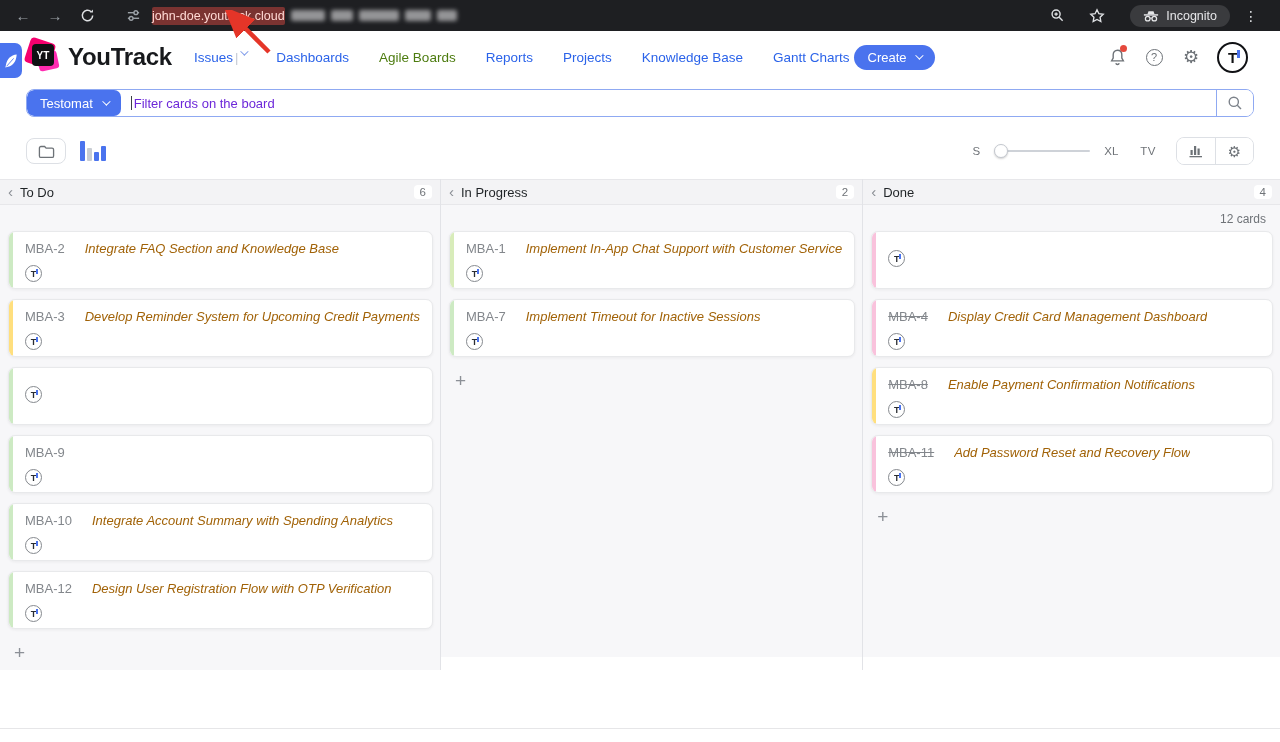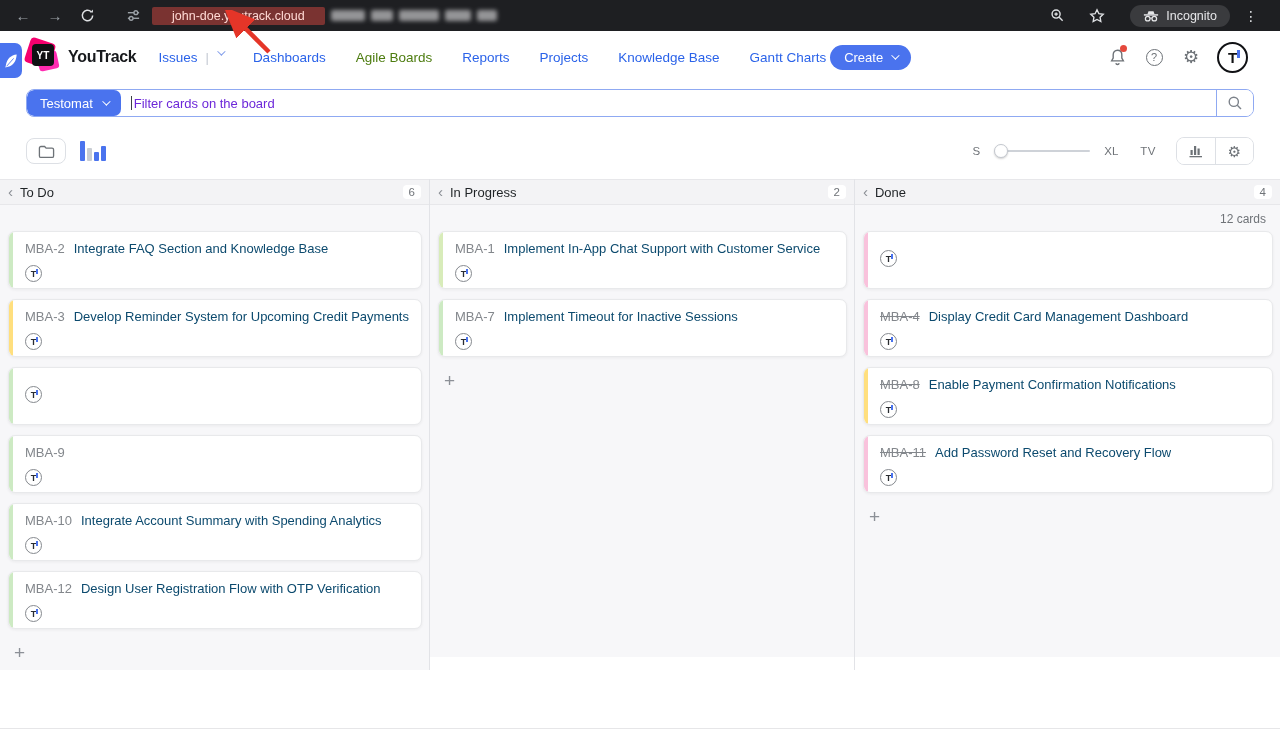--- a/index.html
+++ b/index.html
@@ -6,42 +6,42 @@
   html,body { width:1280px; height:742px; overflow:hidden; background:#fff;
     font-family:"Liberation Sans","DejaVu Sans",sans-serif; }
 
   
   .browser-bar { position:relative; height:31px; background:#1e1f22; display:flex; align-items:center;
     color:#cfd1d4; padding:0 10px; }
   .b-icon { width:26px; height:22px; display:flex; align-items:center; justify-content:center;
     font-size:15px; color:#9aa0a6; margin-right:6px; }
   .b-icon.bright { color:#dfe1e4; }
   .site-info { margin-left:14px; margin-right:6px; }
-  .url-highlight { background:#7a3331; color:#ffd9d4; font-size:12.5px; padding:2px 20px; border-radius:2px; }
+  .url-highlight { background:#7a3331; color:#ffd9d4; font-size:12.5px; padding:2px 0; border-radius:2px; }
   .url-redacted { display:flex; align-items:center; gap:6px; margin-left:6px; filter:blur(2px); }
   .url-redacted i { display:block; height:11px; background:#a9a9ab; border-radius:2px; opacity:.85; }
   .browser-right { margin-left:auto; display:flex; align-items:center; gap:8px; }
   .incognito-pill { display:flex; align-items:center; gap:7px; background:#3a3b3e; color:#e6e7e9;
     font-size:12.5px; border-radius:14px; padding:4px 13px; margin-left:6px; }
   .annotation-arrow { position:absolute; left:225px; top:10px; width:64px; height:52px; z-index:50; pointer-events:none; }
 
   
   .app-header { position:relative; height:52px; display:flex; align-items:center; padding:0 32px 0 30px; background:#fff; }
   .edge-tab { position:absolute; left:-6px; top:12px; width:28px; height:35px; background:#4a73ee;
     border-radius:7px; display:flex; align-items:center; justify-content:flex-end; padding-right:4px; }
   .yt-logo { position:relative; width:30px; height:30px; margin-right:8px; flex:none; }
   .yt-logo .splash { position:absolute; left:-3px; top:-2px; width:26px; height:26px; background:#f5006e;
     transform:rotate(18deg); border-radius:4px; }
   .yt-logo .splash2 { position:absolute; left:8px; top:10px; width:20px; height:18px; background:#ff2bb1;
     transform:rotate(-12deg); border-radius:3px; }
   .yt-logo .badge { position:absolute; left:2px; top:2px; width:22px; height:22px; background:#101114; color:#fff;
     border-radius:4px; font-size:10px; font-weight:bold; display:flex; align-items:center; justify-content:center; }
-  .yt-wordmark { font-size:16px; font-weight:bold; color:#17191c; letter-spacing:-.3px; margin-right:22px; }
+  .yt-wordmark { font-size:24px; font-weight:bold; color:#17191c; letter-spacing:-.3px; margin-right:22px; }
   .main-nav { display:flex; align-items:center; gap:30px; font-size:13.5px; }
-  .nav-item { color:#2b63e9; cursor:pointer; display:flex; align-items:flex-start; gap:6px; }
+  .nav-item { color:#2b63e9; cursor:pointer; display:flex; align-items:flex-start; }
   .nav-item.active { color:#4d7c0f; }
   .nav-sep { color:#c3c8d2; font-size:13px; margin:0 2px; }
   .chev { width:6px; height:6px; border-right:1.6px solid currentColor; border-bottom:1.6px solid currentColor;
     transform:rotate(45deg) translateY(-2px); display:inline-block; }
   .create-btn { background:#4a73ee; color:#fff; border:none; font-size:13px; border-radius:13px;
     padding:5px 14px; display:flex; align-items:center; gap:8px; cursor:pointer; margin-left:4px;
     font-family:inherit; }
   .header-right { margin-left:auto; display:flex; align-items:center; gap:15px; }
   .h-icon { position:relative; width:22px; height:22px; display:flex; align-items:center; justify-content:center;
     color:#6d7277; }
@@ -93,24 +93,24 @@
   .col-collapse { color:#8a8e94; font-size:15px; line-height:1; cursor:pointer; margin-top:-2px; }
   .col-title { font-size:13px; color:#1f2326; }
   .col-count { margin-left:auto; background:#fff; color:#6f7378; font-size:11.5px; border-radius:4px;
     padding:1px 6px; }
   .col-body { background:#f7f7f9; min-height:452px; padding:26px 7px 6px 8px; }
   .board-meta { position:absolute; top:33px; right:14px; font-size:12px; color:#6f7378; }
   .card { position:relative; background:#fff; border:1px solid #e8e9eb; border-radius:7px; height:58px;
     margin-bottom:10px; box-shadow:0 1px 3px rgba(30,33,40,.06); padding:9px 12px 8px 16px; overflow:hidden;
     cursor:pointer; }
   .card-stripe { position:absolute; left:0; top:0; bottom:0; width:4px; }
-  .card-top { display:flex; align-items:baseline; gap:9px; white-space:nowrap;text-align:right; }
+  .card-top { display:flex; align-items:baseline; gap:20px; white-space:nowrap;text-align:right; }
   .card-id { font-size:13px; color:#83878c; flex:none; }
   .card-id.done { text-decoration:line-through; }
-  .card-title { font-size:13px; color:#0c4a6e; overflow:hidden; text-overflow:ellipsis; }
+  .card-title { font-size:13px; color:#a16207; overflow:hidden; text-overflow:ellipsis;font-style:italic; }
   .avatar-mini { position:relative; width:17px; height:17px; border:1.5px solid #85898e; border-radius:50%;
     display:flex; align-items:center; justify-content:center; font-size:9px; font-weight:bold; color:#2a2d31;
     margin-top:9px; }
   .avatar-mini .tick { width:2px; height:5px; right:3px; top:3px; }
   .add-card-btn { border:none; background:none; color:#8c9097; font-size:19px; line-height:1; cursor:pointer;
     padding:2px 6px; margin-top:2px; font-family:inherit; }
 
   .bottom-line { position:absolute; left:0; top:728px; width:1280px; border-top:1px solid #e6e6e8; }
   .page { position:relative; width:1280px; height:742px; }
   svg { display:block; }

